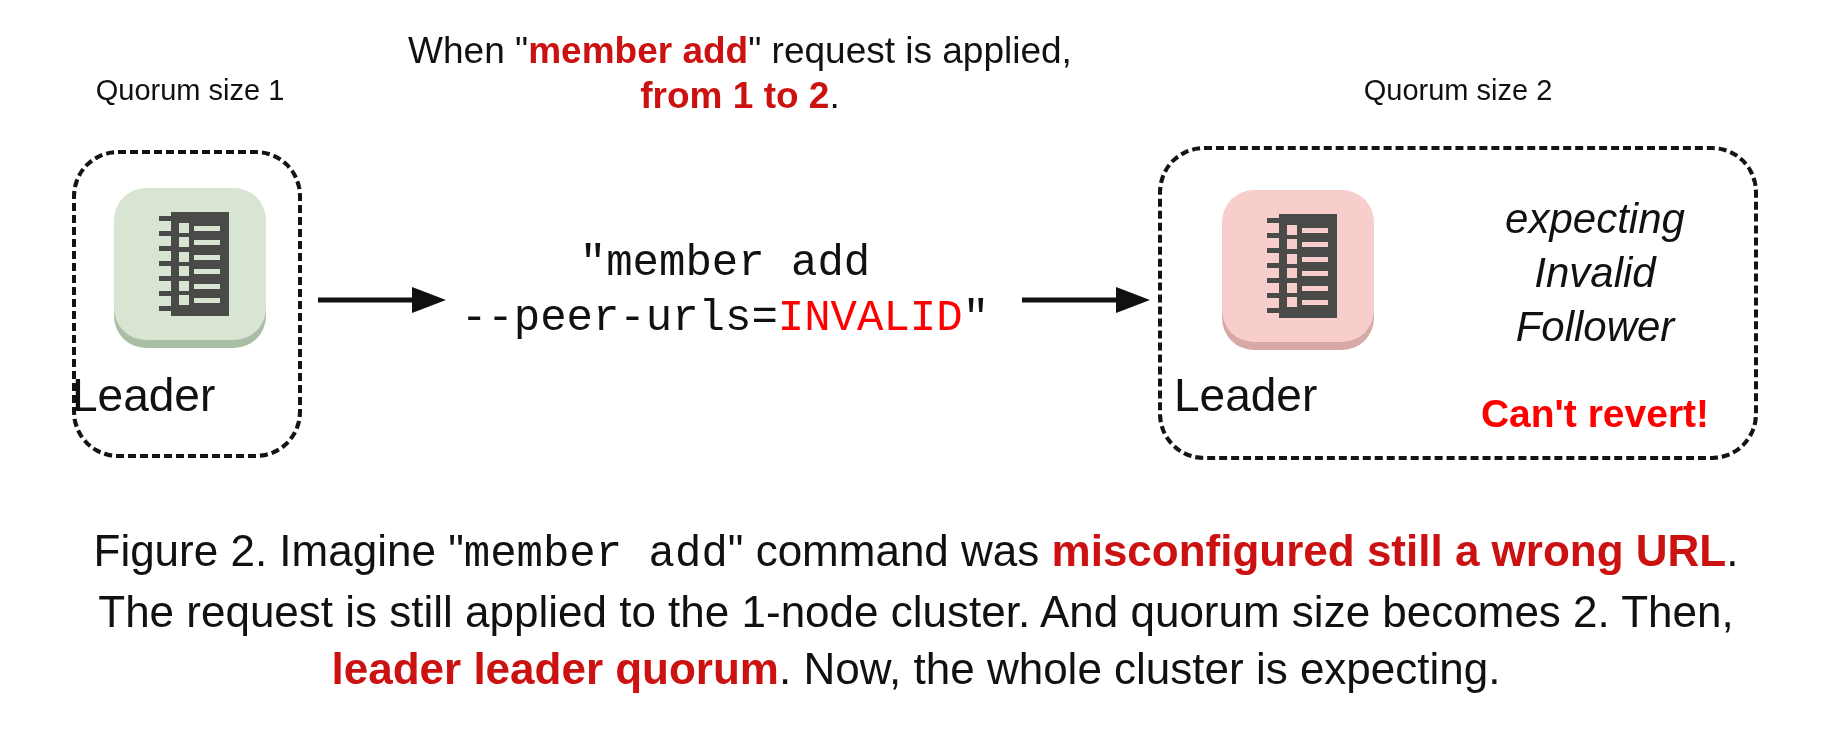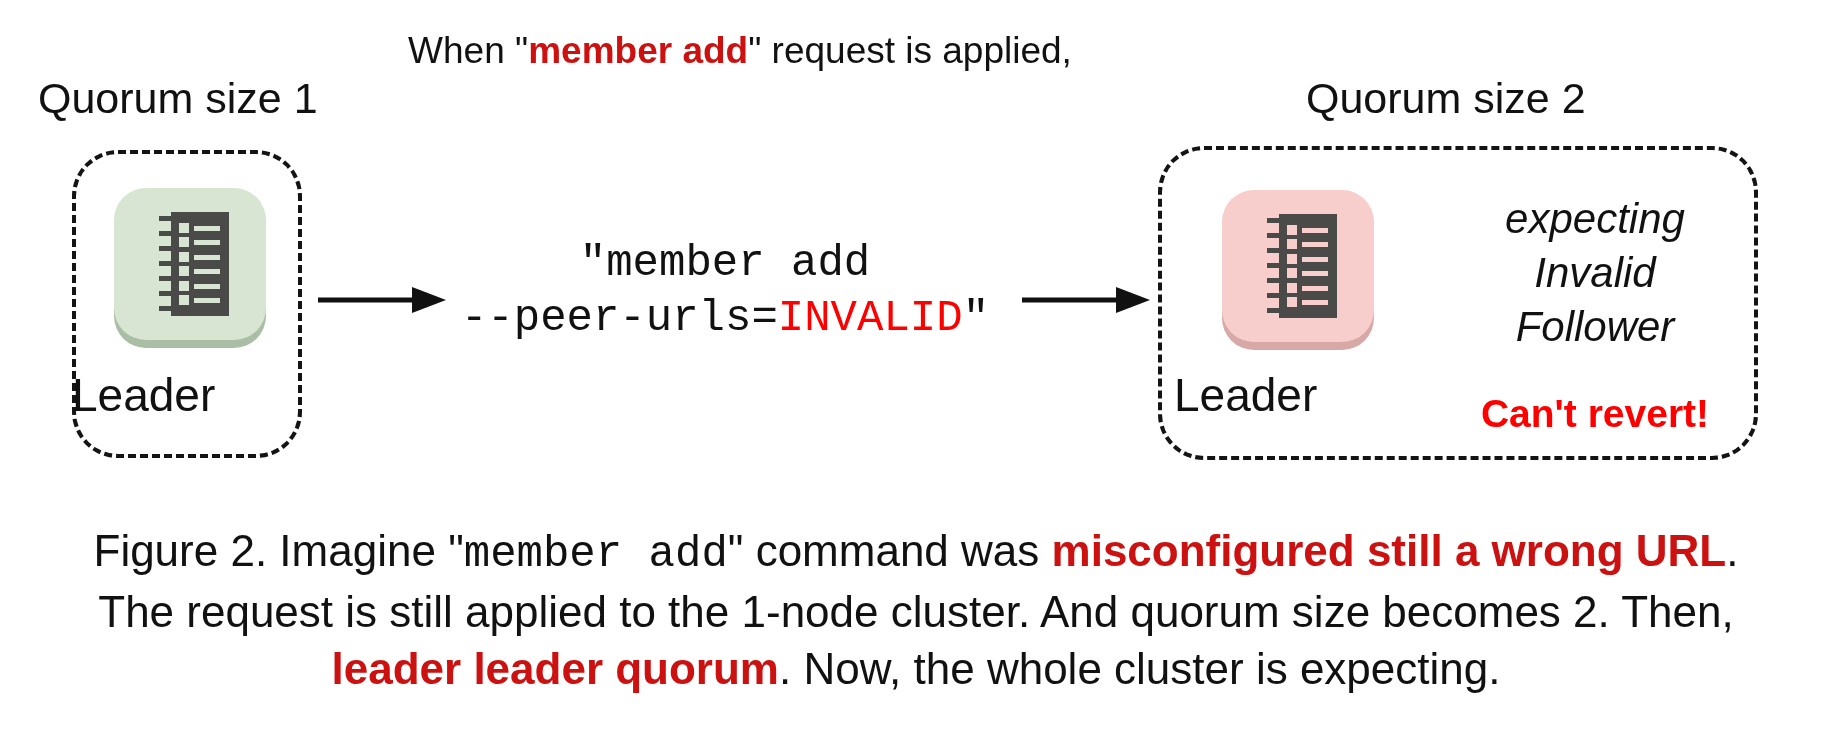--- a/index.html
+++ b/index.html
@@ -19,22 +19,22 @@
     width: 1832px;
     height: 738px;
     background: #ffffff;
     font-family: "Liberation Sans", sans-serif;
     color: #111111;
     overflow: hidden;
   }
   .abs { position: absolute; }
 
   .cluster-title {
-    font-size: 43px;
-    text-align: left;
+    font-size: 29px;
+    text-align: center;
     white-space: nowrap;
     color: #111;
   }
   .cluster-box {
     border: 4px dashed var(--line);
     border-radius: 46px;
     background: transparent;
   }
   .node-label {
     font-size: 46px;
@@ -136,20 +136,21 @@
 
   <div class="abs" style="left:316px; top:283px;">
     <svg width="132" height="34" viewBox="0 0 132 34">
       <line x1="2" y1="17" x2="98" y2="17" stroke="#111111" stroke-width="5"></line>
       <polygon points="96,4 130,17 96,30" fill="#111111"></polygon>
     </svg>
   </div>
 
   <div class="abs explain" style="left:360px; top:28px; width:760px;">
     <div><span class="seg-plain">When "</span><span class="seg-red">member add</span><span class="seg-plain">" request is applied,</span></div>
+    <div><span class="seg-red">from 1 to 2</span><span class="seg-plain">.</span></div>
   </div>
 
   <div class="abs code-block" style="left:380px; top:236px; width:690px;">
     <div><span class="seg-code">"member add</span></div>
     <div><span class="seg-code">--peer-urls=</span><span class="seg-codered">INVALID</span><span class="seg-code">"</span></div>
   </div>
 
   <div class="abs" style="left:1020px; top:283px;">
     <svg width="132" height="34" viewBox="0 0 132 34">
       <line x1="2" y1="17" x2="98" y2="17" stroke="#111111" stroke-width="5"></line>

